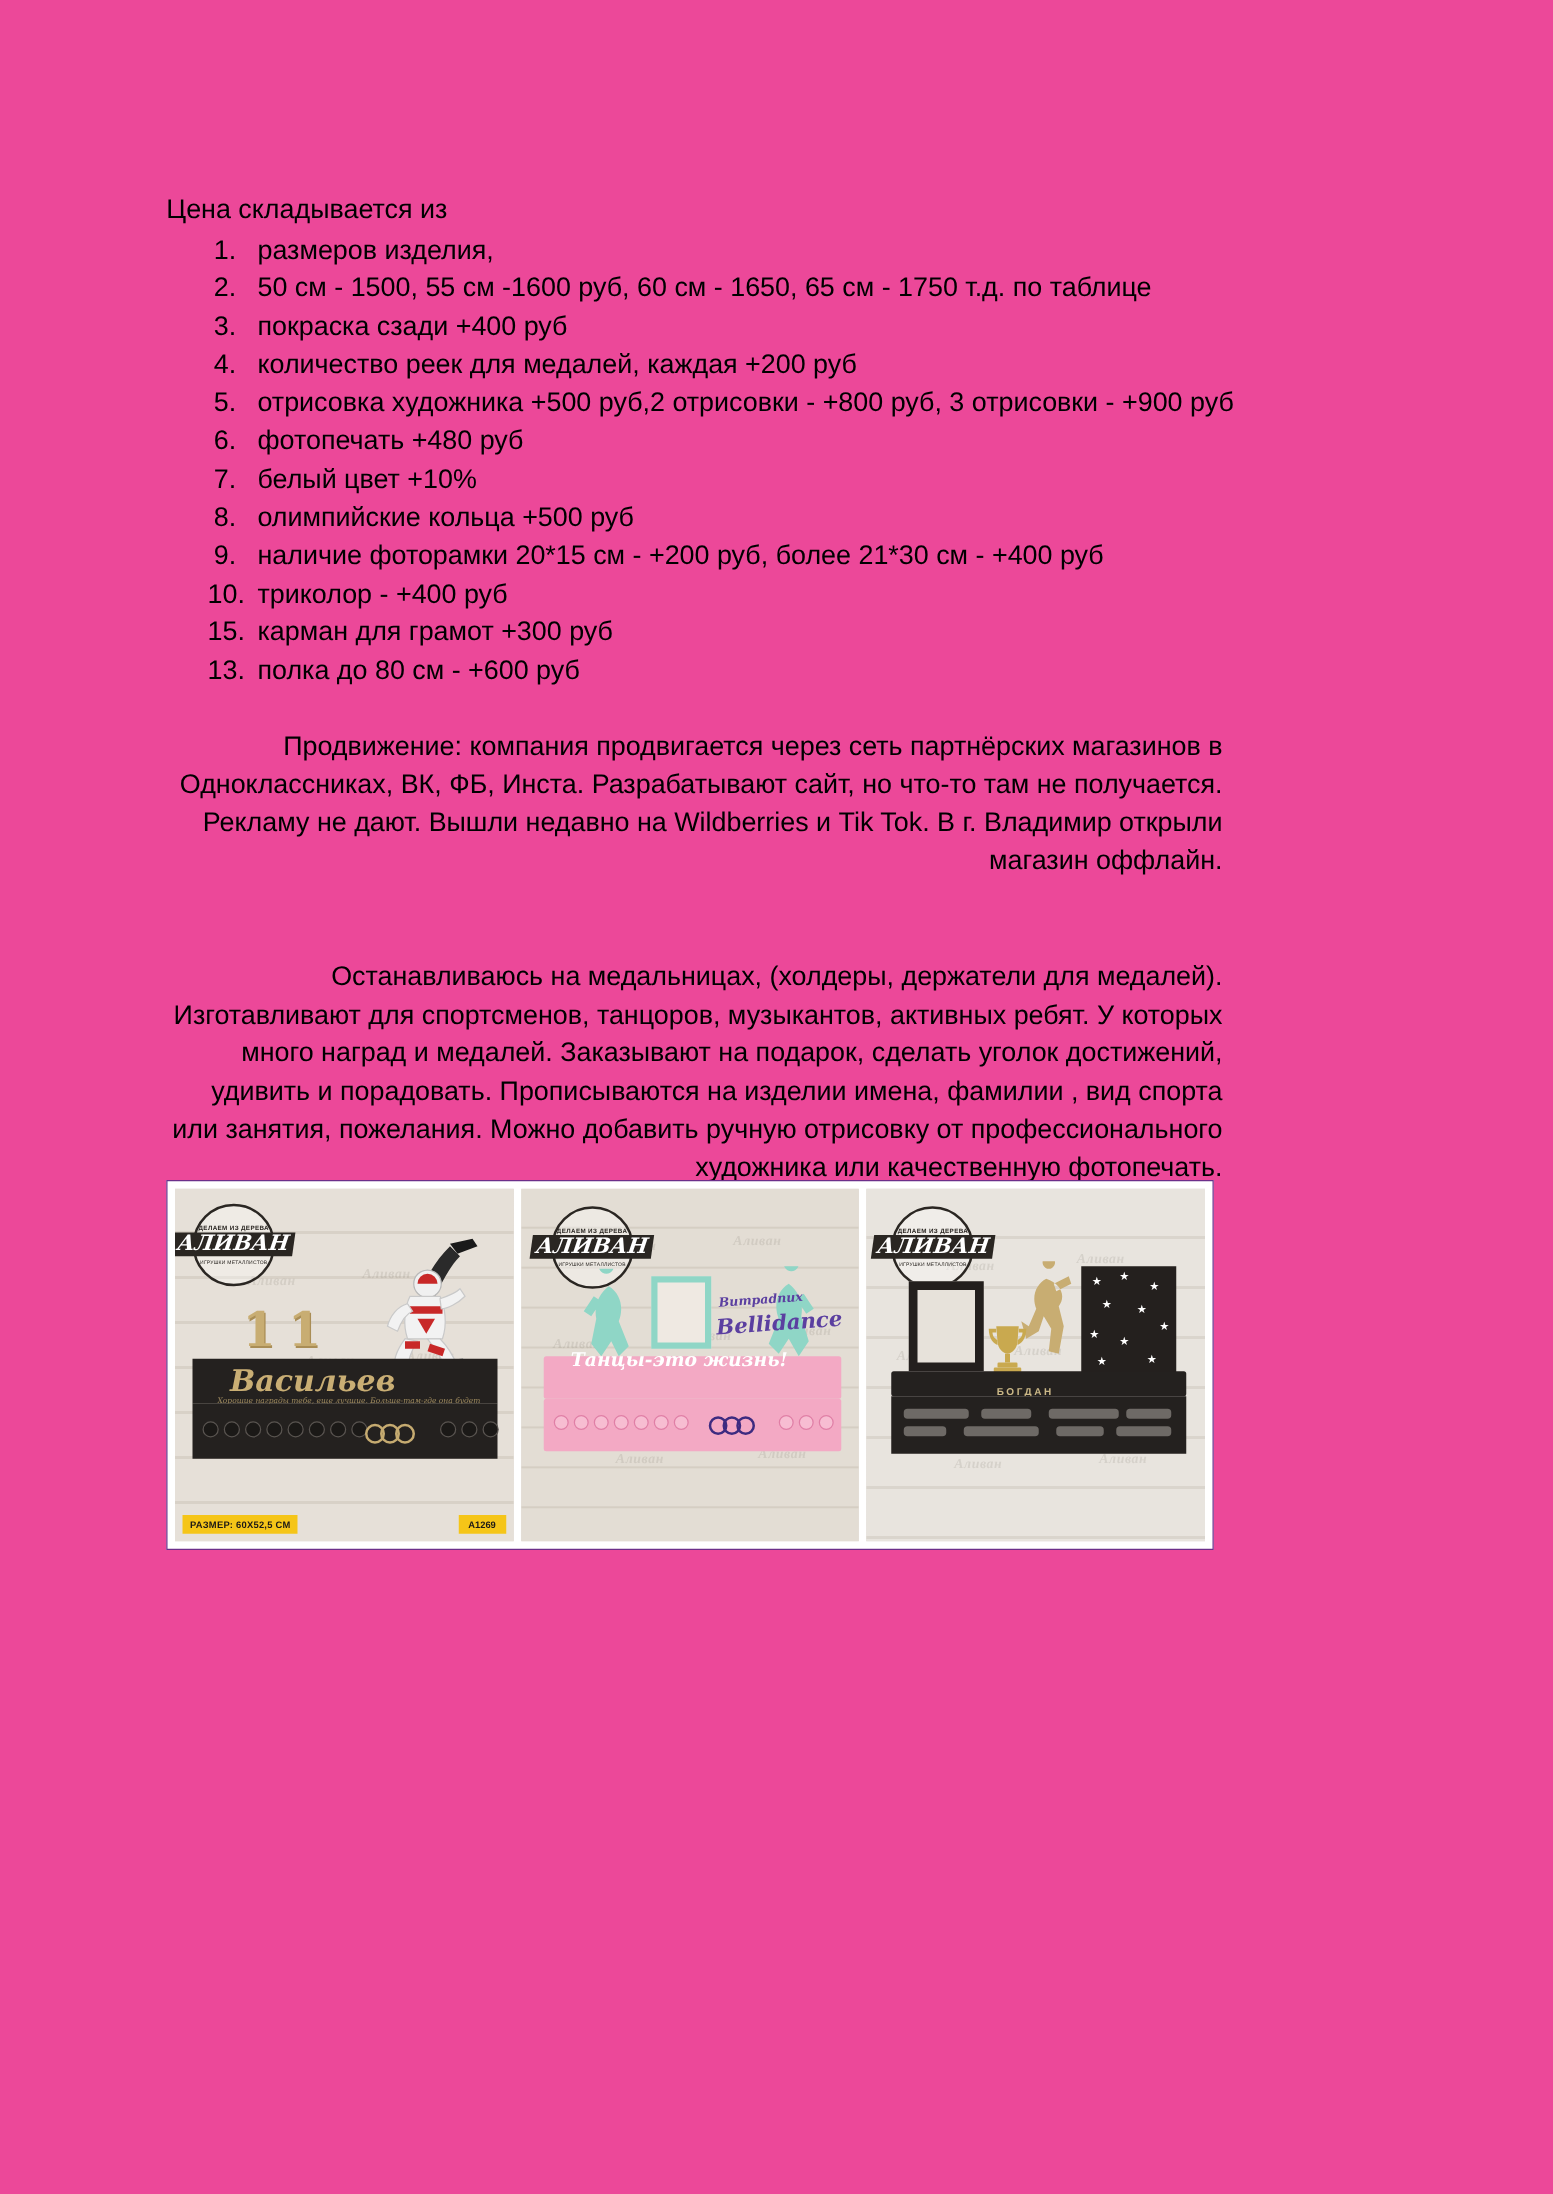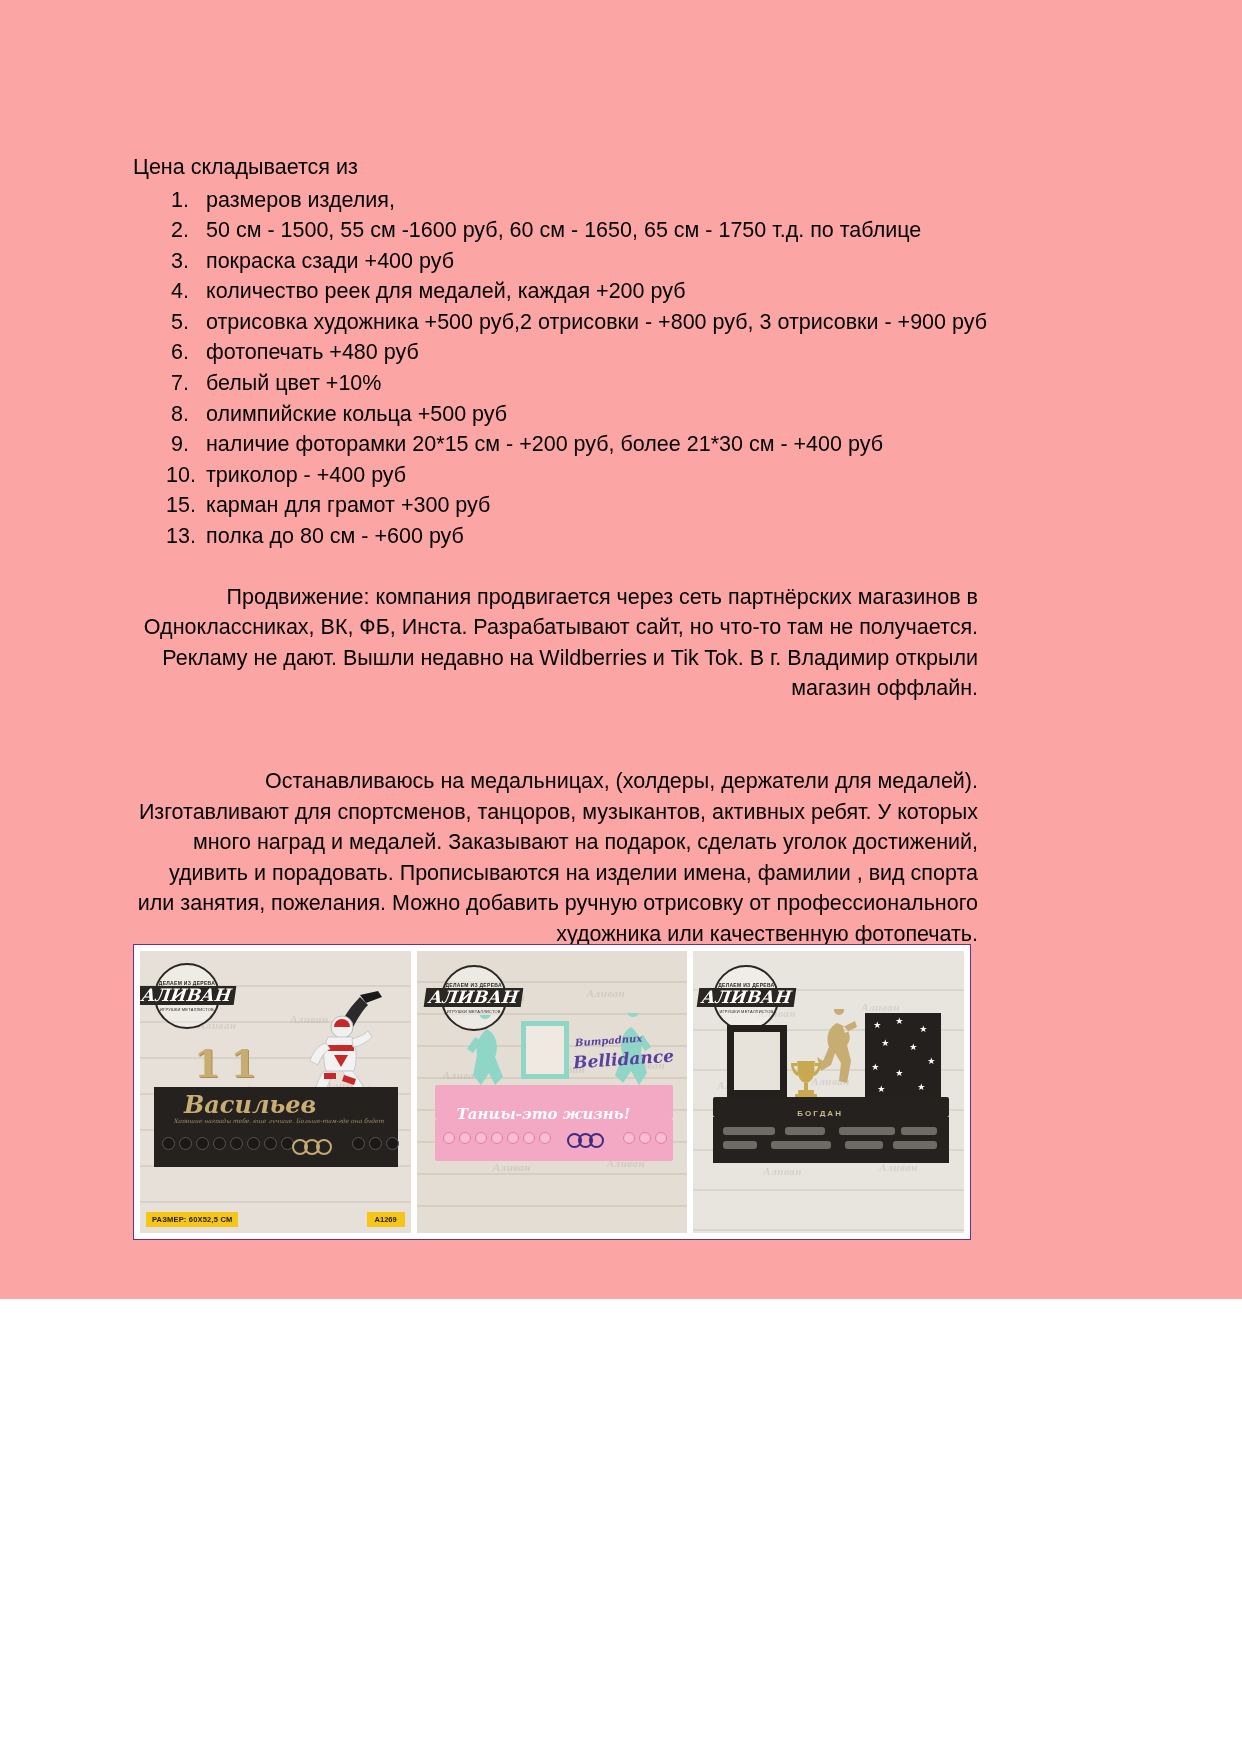--- a/index.html
+++ b/index.html
@@ -8,23 +8,23 @@
     padding: 0;
     background: #ffffff;
   }
   body {
     font-family: "Liberation Sans", sans-serif;
     color: #000000;
   }
   .page {
     position: relative;
     width: 1242px;
-    height: 1299px;
+    height: 1755px;
     margin: 0 auto;
-    background: #fca5a5;
+    background: #ec4899;
     overflow: hidden;
   }
   .content {
     position: absolute;
     left: 133px;
     top: 152px;
     width: 870px;
   }
   .para {
     font-size: 21.5px;
@@ -457,21 +457,21 @@
       <svg style="position:absolute; left:192px; top:62px;" width="46" height="80" viewBox="0 0 46 80">
         <path d="M24 4 a6 6 0 1 1 0.1 0 z M22 14 C30 20 34 30 32 40 L38 60 L30 72 L22 58 L14 70 L6 62 L14 42 C10 32 12 20 22 14 Z M34 22 L42 34 L36 38 L28 26 Z" fill="#8fd6c6"></path>
       </svg>
 
       <div class="frame-mint" style="left:104px; top:70px; width:48px; height:58px;"></div>
 
       <div class="purple-script" style="left:158px; top:84px; font-size:10px; transform:rotate(-4deg);">Bumpadnux</div>
       <div class="purple-script" style="left:156px; top:98px; font-size:17px; transform:rotate(-4deg);">Bellidance</div>
 
       <div class="shelf-pink" style="left:18px; top:134px; width:238px; height:34px;"></div>
-      <div class="white-script" style="left:40px; top:154px; font-size:15px;">Танцы-это жизнь!</div>
+      <div class="white-script" style="left:40px; top:128px; font-size:15px;">Танцы-это жизнь!</div>
 
       <div class="shelf-pink" style="left:18px; top:168px; width:238px; height:42px;"></div>
       <div class="medal-holes" style="left:26px; top:181px;">
         <span class="hole-pink"></span>
         <span class="hole-pink"></span>
         <span class="hole-pink"></span>
         <span class="hole-pink"></span>
         <span class="hole-pink"></span>
         <span class="hole-pink"></span>
         <span class="hole-pink"></span>

